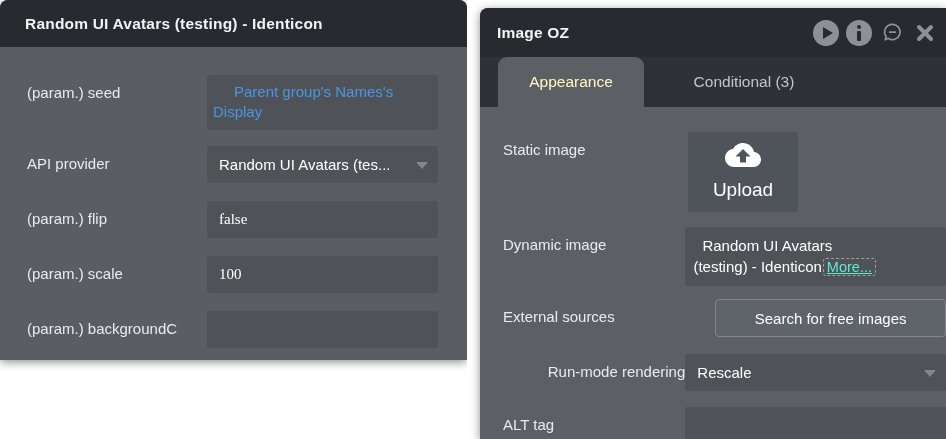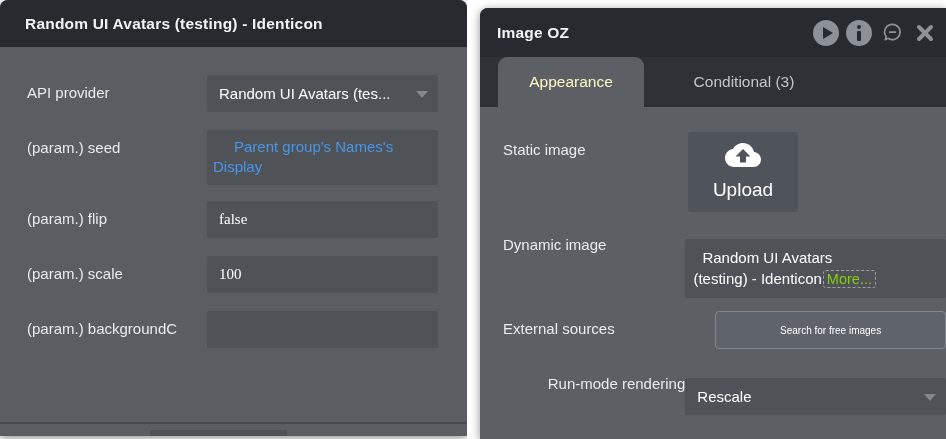--- a/index.html
+++ b/index.html
@@ -2,21 +2,21 @@
 <html><head>
 <meta charset="utf-8">
 <style>
   * { margin:0; padding:0; box-sizing:border-box; }
   html,body { background:#fff; }
   body { font-family:"Liberation Sans", sans-serif; }
   .canvas { position:relative; width:946px; height:439px; overflow:hidden; background:#fff; }
 
   
   .panel { position:absolute; overflow:hidden; box-shadow:0 2px 10px rgba(0,0,0,.45); }
-  .panel-left  { left:0;  top:3; width:467px; height:436px; border-radius:8px 8px 0 0; background:#5a5e63; }
+  .panel-left  { left:0;  top:3; width:467px; height:360px; border-radius:8px 8px 0 0; background:#5a5e63; }
   .panel-right { left:480px; top:8px; width:466px; height:431px; border-radius:8px 0 0 0; background:#5c6065; }
 
   .panel-header { background:#272b2f; display:flex; align-items:center; }
   .panel-left .panel-header  { height:47px; padding-left:25px; }
   .panel-right .panel-header { height:49px; padding:0 8px 0 17px; }
   .panel-title { color:#f1f3f4; font-size:15.5px; font-weight:600; letter-spacing:.2px; white-space:nowrap; }
 
   
   .header-icons { margin-left:auto; display:flex; align-items:center; gap:7px; }
   .icon-circle { width:26px; height:26px; border-radius:50%; background:#8b9197; display:flex; align-items:center; justify-content:center; cursor:pointer; }
@@ -35,72 +35,72 @@
   
   .panel-body-left  { padding:28px 0 0 27px; position:relative; height:389px; }
   .panel-body-right { padding:25px 0 0 23px; }
   .row { display:flex; margin-bottom:18px; }
   .row-label { color:#e9ebee; font-size:15px; padding-top:9px; }
   .panel-left  .row-label { width:180px; }
   .panel-right .row-label { width:185px; }
 
   .field { background:#4f5357; border-radius:2px; color:#fff; font-size:15px; }
   .panel-left  .field { width:231px; }
-  .panel-right .field { width:264px;margin-top:12px; }
+  .panel-right .field { width:264px; }
 
   .textbox { border:none; outline:none; height:37px; padding:0 12px; }
   input.field { font-family:Liberation Serif, serif; }
 
   .dropdown { position:relative; height:37px; display:flex; align-items:center; padding:0 26px 0 12px; cursor:pointer; white-space:nowrap; overflow:hidden; }
   .caret { position:absolute; right:10px; top:50%; margin-top:-3px; width:0; height:0;
            border-left:6px solid transparent; border-right:6px solid transparent; border-top:7px solid #82878c; }
 
   .expression { height:55px; padding:7px 6px 0 6px; color:#4a95e8; line-height:20px; cursor:pointer; }
   .expression .ex-text { display:block; text-indent:21px; }
 
   
   .upload-btn { width:110px; height:80px; background:#4f545a; border-radius:3px; display:flex; flex-direction:column; align-items:center; justify-content:center; gap:6px; cursor:pointer; }
   .upload-label { color:#fff; font-size:19px; }
 
   .dyn-box { min-height:54px; padding:8px 8px 8px 8px; line-height:21px; cursor:pointer; }
   .dyn-line1 { display:block; padding-left:9px; }
-  .more-chip { color:#84cc16; border:1px dashed #9aa0a6; border-radius:3px; padding:0 3px; margin-left:1px; font-size:14.5px; cursor:pointer; }
+  .more-chip { color:#5eead4; border:1px dashed #9aa0a6; border-radius:3px; padding:0 3px; margin-left:1px; font-size:14.5px; cursor:pointer;text-decoration:underline; }
 
   .search-btn { width:233px; height:38px; background:#5f636a; border:1px solid #83888e; border-radius:4px;
-                color:#fff; font-size:10px; display:flex; align-items:center; justify-content:center; cursor:pointer; }
+                color:#fff; font-size:15px; display:flex; align-items:center; justify-content:center; cursor:pointer; }
 
   
   .divider { position:absolute; left:0; right:0; bottom:12px; height:2px; background:#484c50; }
   .stub-button { position:absolute; left:150px; bottom:-1px; width:137px; height:7px; background:#4e5256; }
 
   .gap-shadow { position:absolute; left:467px; top:0; width:13px; height:439px; background:#fff; }
 </style>
 </head>
 <body>
 
 <div class="canvas">
 
   <div class="panel panel-left">
     <div class="panel-header">
       <span class="panel-title">Random UI Avatars (testing) - Identicon</span>
     </div>
     <div class="panel-body-left">
 
+      <div class="row" style="margin-bottom:16px;">
+        <span class="row-label">(param.) seed</span>
+        <div class="field expression">
+          <span class="ex-text">Parent group's Names's Display</span>
+        </div>
+      </div>
+
       <div class="row">
         <span class="row-label">API provider</span>
         <div class="field dropdown">
           <span>Random UI Avatars (tes...</span>
           <span class="caret"></span>
-        </div>
-      </div>
-
-      <div class="row" style="margin-bottom:16px;">
-        <span class="row-label">(param.) seed</span>
-        <div class="field expression">
-          <span class="ex-text">Parent group's Names's Display</span>
         </div>
       </div>
 
       <div class="row">
         <span class="row-label">(param.) flip</span>
         <input class="field textbox" value="false" style="">
       </div>
 
 
       <div class="row">

